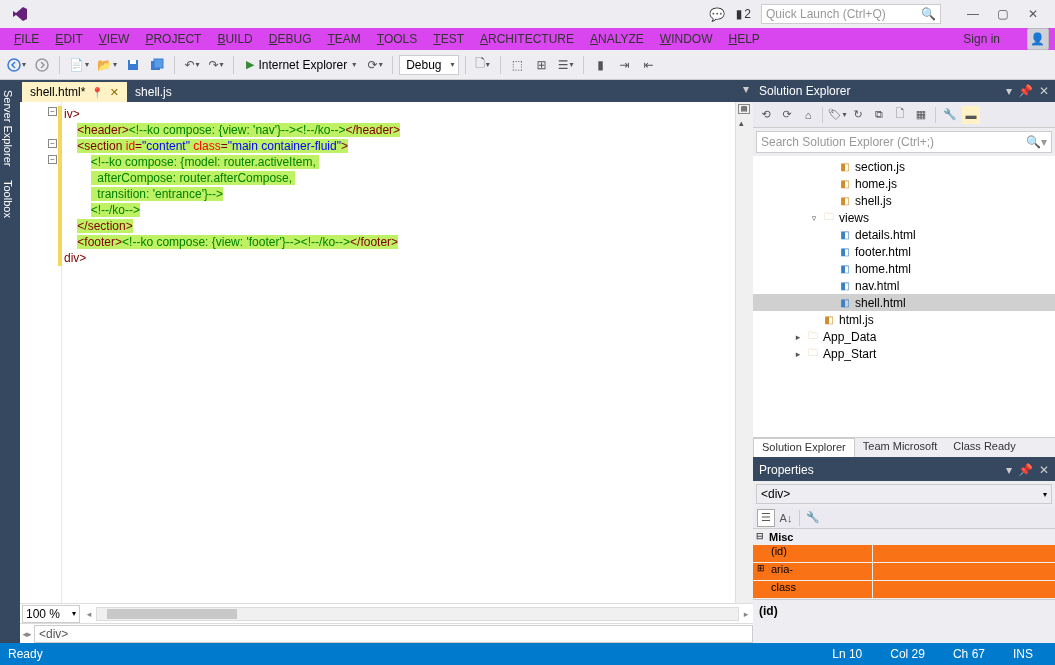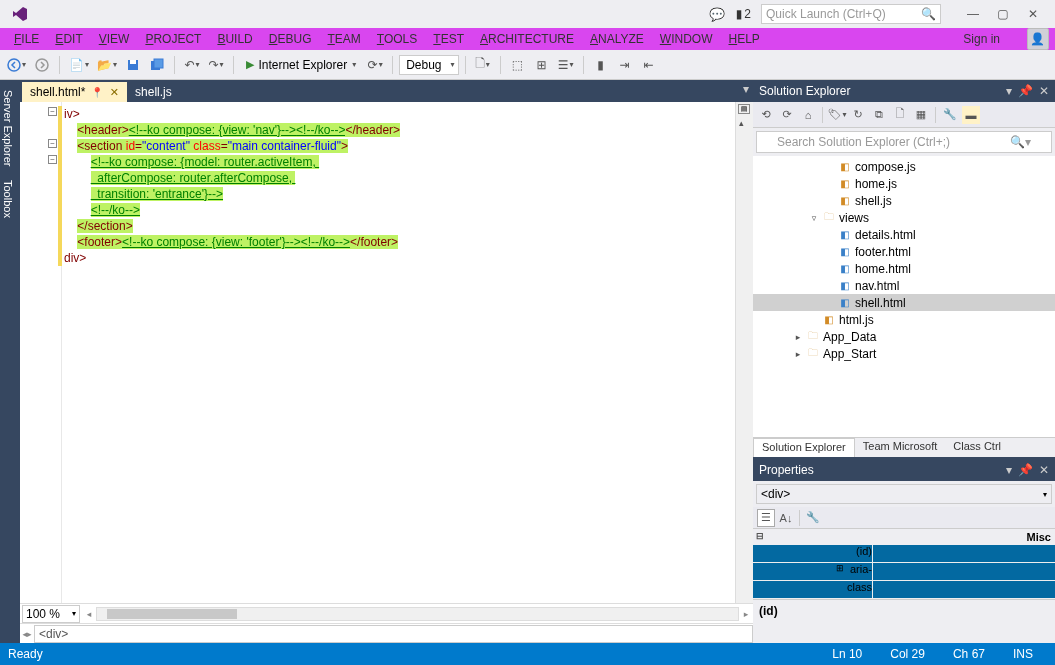--- a/index.html
+++ b/index.html
@@ -41,57 +41,57 @@
 .editor-body { flex:1; background:#fff; display:flex; min-height:0; position:relative;}
 .gutter { width:42px; background:#fff; border-right:1px solid #e8e8e8; position:relative;}
 .outline-col { position:absolute; left:28px; top:0; bottom:0; width:14px;}
 .fold { position:absolute; left:0; width:9px; height:9px; border:1px solid #888; font-size:8px; line-height:7px; text-align:center; color:#555; background:#fff;}
 .code { flex:1; padding:4px 0 0 2px; font-family:Consolas,monospace; font-size:12px; line-height:16px; white-space:pre; overflow:hidden; position:relative;}
 .code .line { height:16px; }
 .sel { background:#bef264;}
 .t-tag { color:#800000;}
 .t-attr { color:#ff0000;}
 .t-str { color:#0000ff;}
-.t-cm { color:#008000;text-decoration:underline;}
+.t-cm { color:#008000;}
 .yellow-bar { position:absolute; left:38px; width:4px; background:#f5d85b;}
 .right-margin { width:18px; background:#f0f0f0; border-left:1px solid #ddd; position:relative;}
 .rm-split { position:absolute; top:2px; left:2px; width:12px; height:10px; border:1px solid #888; font-size:7px; text-align:center;}
 .rm-arrow { position:absolute; top:16px; left:3px; font-size:9px; color:#555;}
 .editor-footer { height:20px; background:#fff; border-top:1px solid #ddd; display:flex; align-items:center;}
 .zoom-box { width:58px; height:18px; border:1px solid #ccc; margin:0 2px; font-size:11px; padding:0 3px; display:flex; align-items:center; justify-content:space-between;}
 .hscroll { flex:1; height:14px; background:#f0f0f0; border:1px solid #ddd; position:relative;}
 .hscroll-thumb { position:absolute; left:10px; top:1px; height:10px; width:130px; background:#c8c8c8;}
 .nav-bar { height:20px; background:#fff; border-top:1px solid #ddd; display:flex; align-items:center;}
 .nav-arrows { width:14px; text-align:center; color:#888; font-size:9px;}
 .nav-dd { flex:1; height:18px; border:1px solid #ccc; padding:0 4px; font-size:11px; display:flex; align-items:center; color:#555;}
 .right-panels { width:302px; display:flex; flex-direction:column; background:#eeeef2;}
 .panel-header { height:22px; background:#364760; color:#fff; display:flex; align-items:center; padding:0 6px; font-size:12px; justify-content:space-between;}
 .panel-header .hctrls { display:flex; gap:6px; font-size:10px; color:#ccc;}
 .se-toolbar { height:26px; background:#eaeaf0; border-bottom:1px solid #ccc; display:flex; align-items:center; padding:0 4px; gap:3px;}
 .se-tb-btn { width:18px; height:18px; display:flex; align-items:center; justify-content:center; color:#555; font-size:11px;}
 .se-tb-sep { width:1px; height:16px; background:#ccc; margin:0 2px;}
-.se-search { height:22px; margin:3px; border:1px solid #ccc; background:#fff; padding:0 20px; color:#999; font-size:11px; display:flex; align-items:center; justify-content:space-between;}
+.se-search { height:22px; margin:3px; border:1px solid #ccc; background:#fff; padding:0 4px; color:#999; font-size:11px; display:flex; align-items:center; justify-content:space-between;}
 .tree { flex:1; overflow:auto; background:#fff; padding:2px 0; font-size:12px;}
 .tree-row { height:17px; display:flex; align-items:center; padding-left:4px; gap:3px;}
 .tree-row.l1 { padding-left:72px;}
 .tree-row.l2 { padding-left:56px;}
 .tree-row.l3 { padding-left:40px;}
 .tree-row.sel { background:#d0d0d0;}
 .tw { width:10px; font-size:9px; color:#555; display:inline-block; text-align:center;}
 .ficon { width:14px; height:14px; display:inline-flex; align-items:center; justify-content:center; font-size:10px;}
 .ic-js { color:#d28b26;}
 .ic-html { color:#3a80c8;}
 .ic-folder { color:#dcb67a;}
 .panel-tabs { height:20px; background:#eeeef2; display:flex; border-top:1px solid #ccc;}
 .ptab { padding:2px 8px; font-size:11px; color:#333;}
 .ptab.active { background:#fff; border:1px solid #ccc; border-bottom:none;}
 .properties { display:flex; flex-direction:column; border-top:2px solid #364760;}
 .prop-dd { height:20px; border:1px solid #ccc; margin:3px; font-size:11px; padding:0 4px; display:flex; align-items:center; justify-content:space-between;}
 .prop-toolbar { height:22px; background:#eaeaf0; display:flex; align-items:center; padding:0 4px; gap:2px; border-bottom:1px solid #ccc;}
-.prop-grid { background:#0369a1;text-align:right;}
+.prop-grid { background:#f97316;}
 .prop-cat { background:#eeeef2; font-weight:bold; padding:2px 4px 2px 16px; position:relative; font-size:11px;}
 .prop-cat::before { content:"⊟"; position:absolute; left:3px; font-size:9px; color:#555;}
 .prop-row { display:flex; height:18px; border-bottom:1px solid #eee;}
 .prop-name { width:120px; padding-left:18px; font-size:11px; border-right:1px solid #eee;}
 .prop-val { flex:1; font-size:11px; padding-left:4px;}
 .prop-desc { border-top:1px solid #ccc; padding:4px 6px; font-size:11px; height:44px;}
 .prop-desc-title { font-weight:bold;}
 .statusbar { height:22px; background:#007acc; color:#fff; display:flex; align-items:center; padding:0 8px; font-size:11px;}
 .statusbar .sp { flex:1;}
 .statusbar .cell { padding:0 14px;}
@@ -262,21 +262,21 @@
       <div class="se-tb-btn" style="background:#fff2c7;">▬</div>
     </div>
     <div class="se-search">
       <span>Search Solution Explorer (Ctrl+;)</span>
         <span>🔍▾</span>
     </div>
     <div class="tree" id="tree">
         <div class="tree-row l1">
           <span class="tw"></span>
           <span class="ficon ic-js">◧</span>
-          <span>compose.js</span>
+          <span>section.js</span>
         </div>
         <div class="tree-row l1">
           <span class="tw"></span>
           <span class="ficon ic-js">◧</span>
           <span>home.js</span>
         </div>
         <div class="tree-row l1">
           <span class="tw"></span>
           <span class="ficon ic-js">◧</span>
           <span>shell.js</span>
@@ -323,21 +323,21 @@
         </div>
         <div class="tree-row l3">
           <span class="tw">▸</span>
           <span class="ficon ic-folder">🗀</span>
           <span>App_Start</span>
         </div>
       </div>
     <div class="panel-tabs" id="ptabs">
         <div class="ptab active">Solution Explorer</div>
         <div class="ptab">Team Microsoft</div>
-        <div class="ptab">Class Ctrl</div>
+        <div class="ptab">Class Ready</div>
       </div>
 
     <div class="properties">
       <div class="panel-header">
         <span>Properties</span>
         <span class="hctrls">
             <span>▾</span>
             <span>📌</span>
             <span>✕</span>
           </span>

